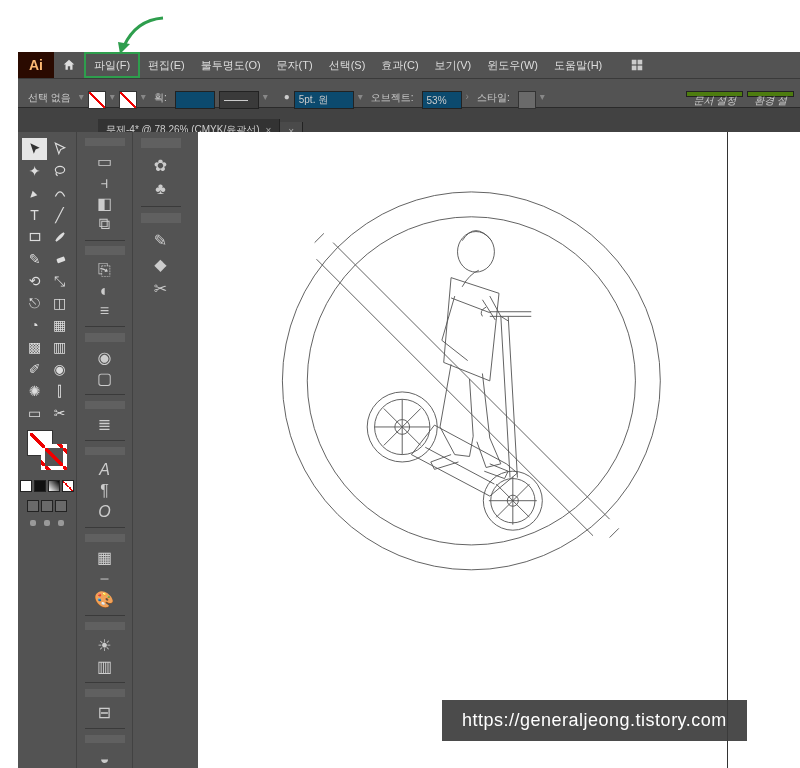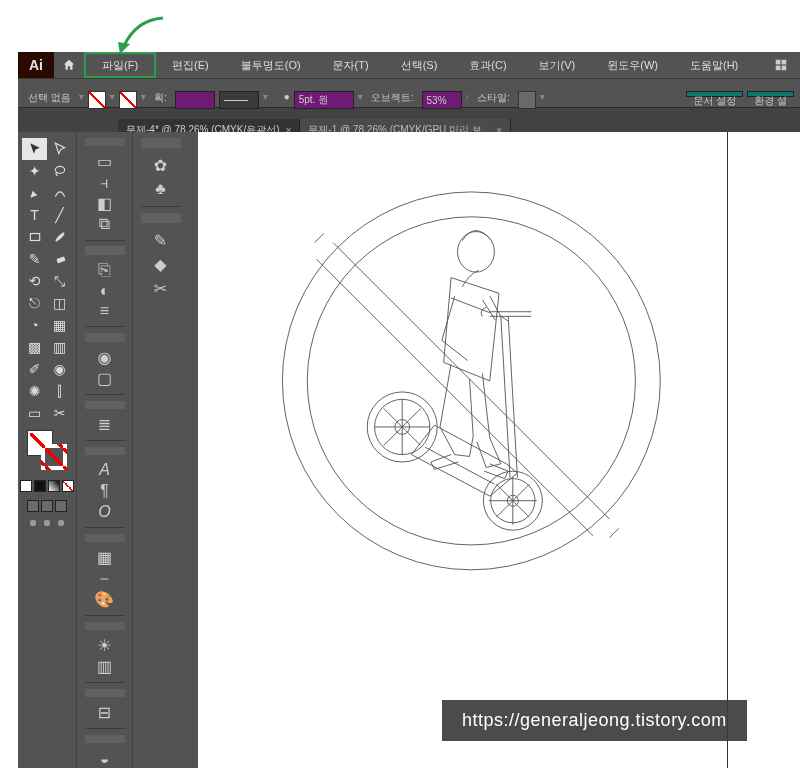--- a/index.html
+++ b/index.html
@@ -1,43 +1,43 @@
 <!DOCTYPE html>
 <html><head>
 <meta charset="utf-8">
 <style>
 * { margin: 0; padding: 0; box-sizing: border-box; font-family: "Malgun Gothic", sans-serif; }
 body { background: #fff; width: 800px; height: 768px; position: relative; overflow: hidden; }
 .frame { position: absolute; top: 52px; left: 18px; right: 0; bottom: 0; background: #535353; }
 
 
 .menubar { height: 26px; background: #535353; display: flex; align-items: center; font-size: 11px; color: #ddd; }
-.ai-logo { width: 36px; height: 26px; background: #2a0a00; color: #e5e5e5; font-weight: bold; display: flex; align-items: center; justify-content: center; font-size: 14px; }
+.ai-logo { width: 36px; height: 26px; background: #2a0a00; color: #fdba74; font-weight: bold; display: flex; align-items: center; justify-content: center; font-size: 14px; }
 .home-btn { width: 30px; display: flex; align-items: center; justify-content: center; color: #ddd; }
-.menu-item { padding: 0 16px; height: 26px; display: flex; align-items: center; cursor: pointer; }
+.menu-item { padding: 0 8px; height: 26px; display: flex; align-items: center; cursor: pointer; }
 .menu-item.hl { border: 2px solid #2e9e4d; background: transparent; }
 .dashboard-icon { margin-left: 12px; width: 30px; display:flex; align-items:center; justify-content:center; }
 
 
 .arrow-ann { position: absolute; top: 16px; left: 118px; width: 50px; height: 40px; }
 .arrow-path { stroke: #2e9e4d; stroke-width: 3; fill: none; }
 .arrow-head { fill: #2e9e4d; }
 
 
 .optbar { height: 30px; background: #535353; border-top:1px solid #3a3a3a; border-bottom:1px solid #2a2a2a; display:flex; font-size:10px; color:#ccc; padding: 12px 6px; gap:4px; }
 .opt-label { padding: 0 4px; }
 .swatch { width:18px; height:18px; background:#fff; border:1px solid #333; position:relative; }
 .swatch.nofill::after{content:"";position:absolute;inset:0;background:linear-gradient(to top right, transparent 45%, #e00 45%, #e00 55%, transparent 55%);}
-.dd { background:#701a75; border:1px solid #222; height:18px; min-width:40px; padding:0 4px; display:flex; align-items:center; }
+.dd { background:#0c4a6e; border:1px solid #222; height:18px; min-width:40px; padding:0 4px; display:flex; align-items:center; }
 .dash { width:40px; height:18px; background:#3a3a3a; border:1px solid #222; position:relative; }
 .dash::after{content:"";position:absolute;top:8px;left:4px;right:10px;border-top:1px solid #ccc;}
-.btn { background:#0f766e; border:1px solid #222; padding:2px 6px; font-size:10px; color:#ccc; }
-
-
-.tabbar { height: 33px; background: #424242; display:flex; align-items:flex-end; padding-left: 100px; font-size:10px; }
+.btn { background:#4d7c0f; border:1px solid #222; padding:2px 6px; font-size:10px; color:#ccc;font-style:italic; }
+
+
+.tabbar { height: 33px; background: #424242; display:flex; align-items:flex-end; padding-left: 80px; font-size:10px; }
 .tab { background:#333; color:#ccc; padding:4px 8px; border-right:1px solid #222; display:flex; align-items:center; gap:6px; max-width: 220px; }
 .tab.inactive { background:#4a4a4a; color:#bbb; }
 .tab-close { color:#aaa; }
 
 
 .workspace { position:absolute; top:80px; left:180px; right:0; bottom:0; background:#fff; }
 .vr { position:absolute; top:0; bottom:0; right:72px; width:1px; background:#333; }
 .canvas-svg{ width:100%; height:100%; }
 
 
@@ -131,21 +131,20 @@
     <div class="btn">문서 설정</div>
     <div class="btn">환경 설</div>
   </div>
 
   <div class="tabbar">
     <div class="tab">
         <span>무제-4* @ 78.26% (CMYK/윤곽선)</span>
         <span class="tab-close">×</span>
       </div>
     <div class="tab inactive">
-        <span>무제-1 @ 78.26% (CMYK/GPU 미리 보...</span>
         <span class="tab-close">×</span>
       </div>
   </div>
 
   <div class="toolcol">
 
     <div class="maintools">
       <div class="tool-row">
           <div class="tool sel">
             <svg class="ico" viewBox="0 0 24 24">

